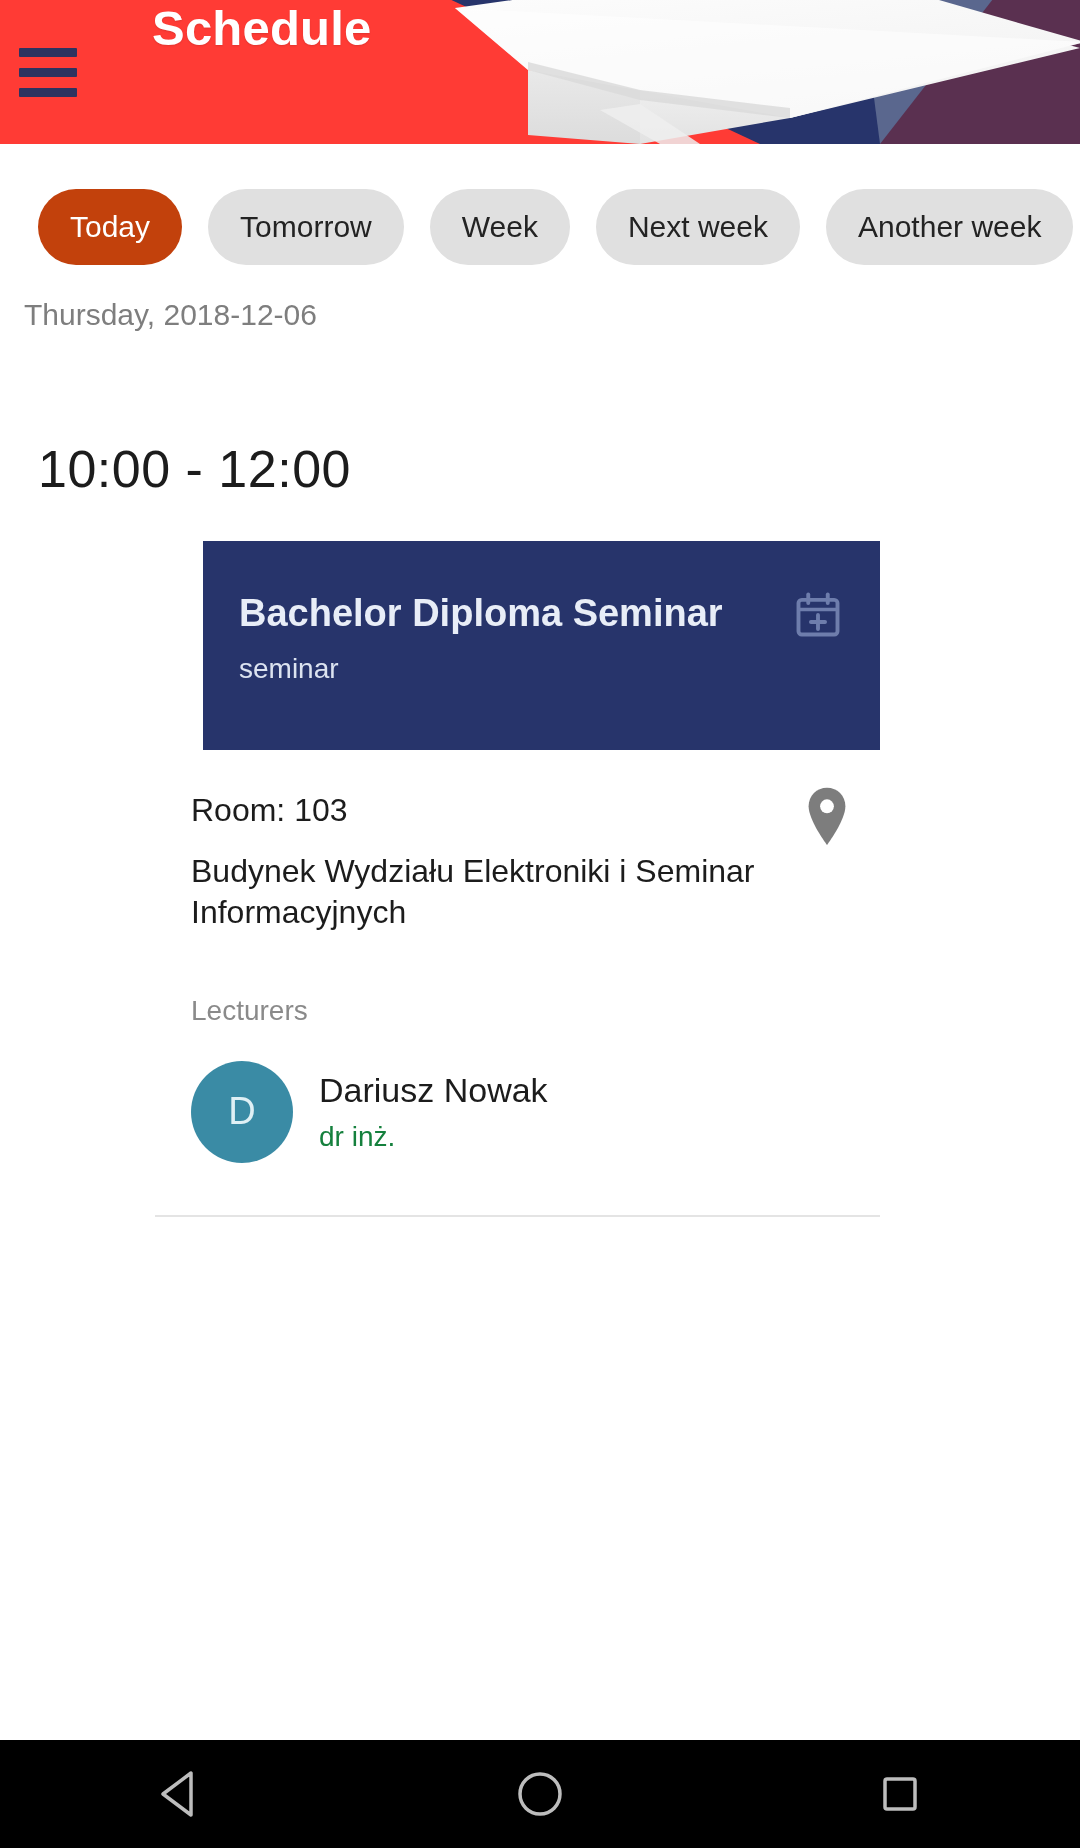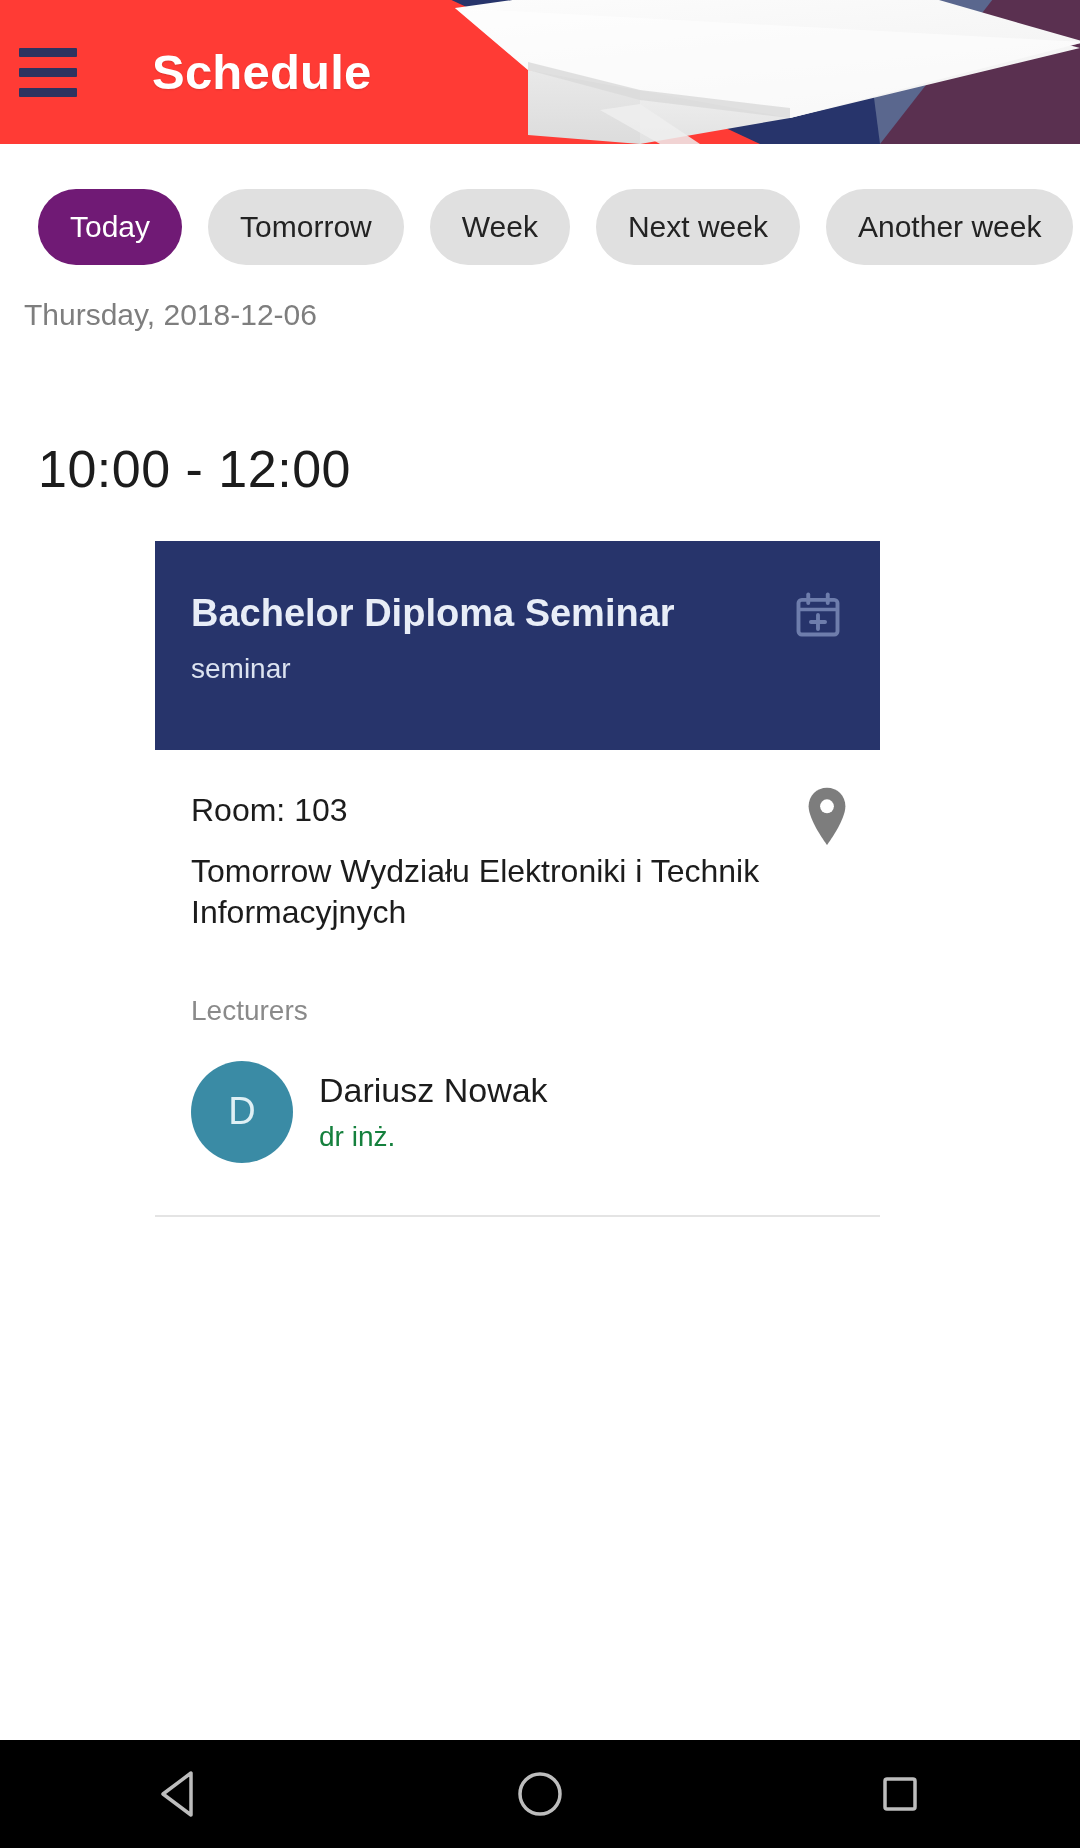--- a/index.html
+++ b/index.html
@@ -27,21 +27,21 @@
     position: absolute;
     inset: 0;
     width: 1080px;
     height: 144px;
   }
   #appbar-content {
     position: absolute;
     left: 0; top: 0;
     height: 144px;
     display: flex;
-    align-items: center;
+    align-items: flex-start;
     z-index: 5;
   }
   #menu-btn {
     width: 96px;
     height: 144px;
     display: flex;
     flex-direction: column;
     align-items: center;
     justify-content: center;
     gap: 11px;
@@ -81,21 +81,21 @@
     justify-content: center;
     padding: 0 32px;
     font-size: 30px;
     color: #232323;
     background: #E0E0E0;
     white-space: nowrap;
     cursor: pointer;
     box-sizing: border-box;
   }
   .chip.selected {
-    background: #701a75;
+    background: #c2410c;
     color: #ffffff;
   }
 
   
   #date-label {
     margin: 26px 0 0 24px;
     font-size: 30px;
     color: #7E7E7E;
   }
 
@@ -113,20 +113,21 @@
     margin: 42px 0 0 155px;
     width: 725px;
   }
   #event-card {
     position: relative;
     background: #27346B;
     height: 209px;
     box-sizing: border-box;
     padding: 52px 34px 0 36px;
     cursor: pointer;
+    margin-left: 48px;
   }
   #event-title {
     color: #E8EDF7;
     font-size: 38px;
     font-weight: bold;
     line-height: 1.1;
   }
   #event-subtitle {
     margin-top: 18px;
     color: #DCE3F0;
@@ -320,21 +321,21 @@
       <line x1="3" y1="9.5" x2="21" y2="9.5" stroke="#6E7DAC" stroke-width="1.6"></line>
       <line x1="7.5" y1="2.5" x2="7.5" y2="6.5" stroke="#6E7DAC" stroke-width="1.8" stroke-linecap="round"></line>
       <line x1="16.5" y1="2.5" x2="16.5" y2="6.5" stroke="#6E7DAC" stroke-width="1.8" stroke-linecap="round"></line>
       <line x1="12" y1="12" x2="12" y2="18.5" stroke="#6E7DAC" stroke-width="1.8" stroke-linecap="round"></line>
       <line x1="8.75" y1="15.25" x2="15.25" y2="15.25" stroke="#6E7DAC" stroke-width="1.8" stroke-linecap="round"></line>
     </svg>
   </div>
 
   <div id="location-section">
     <div class="loc-line" id="location-room">Room: 103</div>
-    <div class="loc-line">Tomorrow Wydziału Elektroniki i Technik Informacyjnych</div>
+    <div class="loc-line">Budynek Wydziału Elektroniki i Seminar Informacyjnych</div>
 
     <svg id="map-pin-btn" viewBox="0 0 24 32">
       <path d="M12 0.8C6.6 0.8 2.4 5 2.4 10.4c0 7.4 9.6 20.2 9.6 20.2s9.6-12.8 9.6-20.2C21.6 5 17.4 0.8 12 0.8z" fill="#7D7D7D"></path>
       <circle cx="12" cy="10.4" r="3.6" fill="#ffffff"></circle>
     </svg>
   </div>
 
   <div id="lecturers-section">
     <div id="lecturers-label">Lecturers</div>
 

